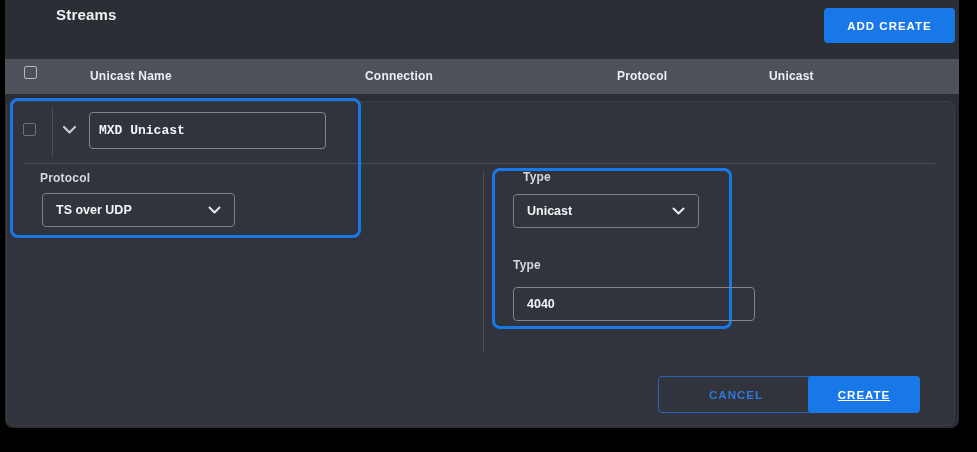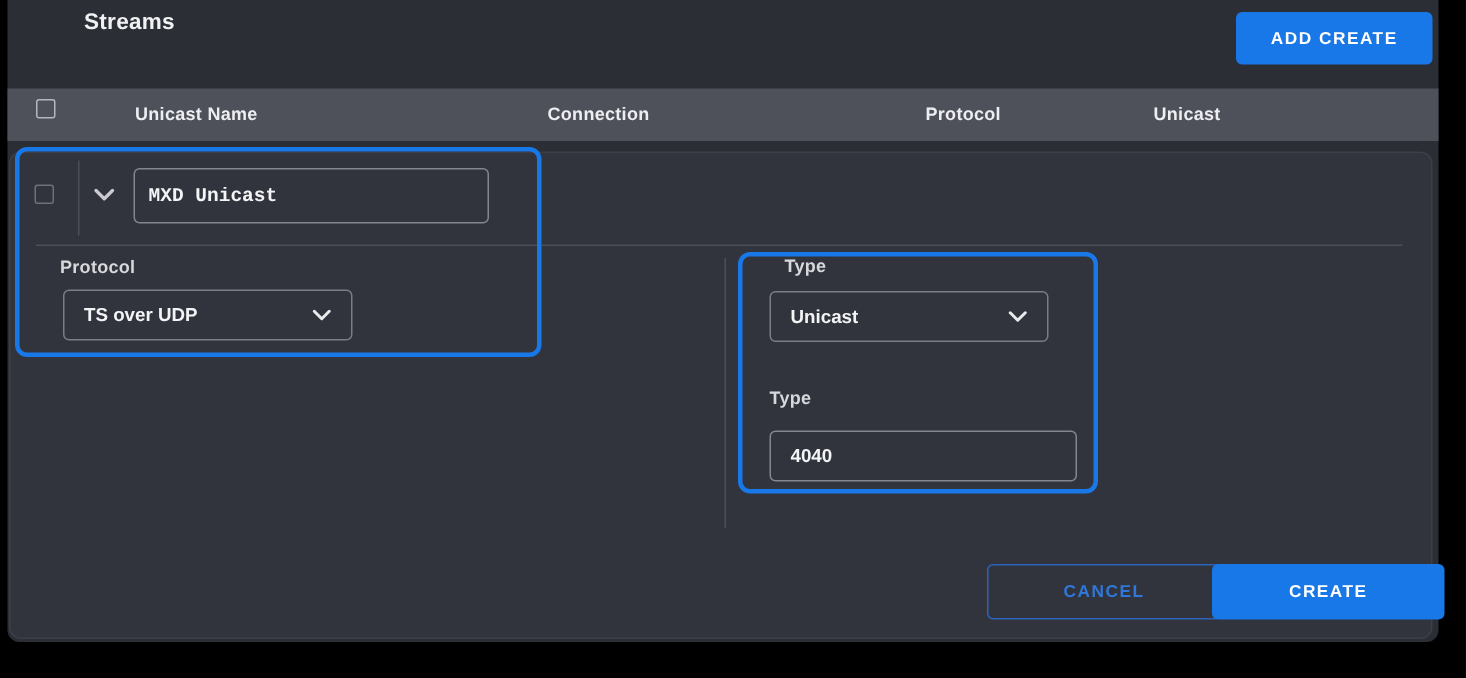--- a/index.html
+++ b/index.html
@@ -19,21 +19,21 @@
   .page-title{position:absolute;left:8px;top:6px;font-size:15px;font-weight:bold;
               color:#f0f1f3;letter-spacing:.2px;margin-left:48px;}
 
   .btn{position:absolute;border:none;border-radius:4px;font-family:inherit;
        font-size:11.5px;font-weight:bold;letter-spacing:1px;cursor:pointer;
        display:flex;align-items:center;justify-content:center;}
   .btn-solid{background:var(--accent);color:#fff;}
   .btn-add{left:824px;top:8px;width:131px;height:35px;}
   .btn-cancel{left:658px;top:376px;width:156px;height:37px;background:transparent;
               border:1.5px solid #2a63b8;color:#2f78da;}
-  .btn-create{left:808px;top:376px;width:155px;height:37px;}
+  .btn-create{left:808px;top:376px;width:112px;height:37px;text-decoration:underline;}
 
   .table-header{position:absolute;left:5px;top:59px;width:954px;height:35px;
                 background:var(--header-row-bg);}
   .col{position:absolute;top:0;height:35px;line-height:35px;font-size:12px;
        font-weight:bold;color:#eceef1;letter-spacing:.2px;}
   .col-name{left:85px;} .col-conn{left:360px;} .col-proto{left:612px;} .col-status{left:764px;}
 
   .checkbox{position:absolute;width:13px;height:13px;border-radius:2px;background:transparent;}
   .checkbox-hdr{left:19px;top:7px;border:1.5px solid #b5b7bc;}
   .checkbox-row{left:23px;top:123px;border:1.5px solid #6e707a;}
@@ -48,21 +48,21 @@
   .vsep-row{position:absolute;left:52px;top:107px;width:1px;height:50px;background:#4c4e57;}
   .hsep{position:absolute;left:24px;top:163px;width:911px;height:1px;background:#4c4e57;}
   .vsep-center{position:absolute;left:483px;top:172px;width:1px;height:180px;background:#4c4e57;}
 
   .expander{position:absolute;left:60px;top:123px;width:18px;height:14px;
             display:flex;align-items:center;justify-content:center;color:#c9cbd0;cursor:pointer;}
 
   .text-input{position:absolute;background:transparent;border:1px solid #84868f;border-radius:4px;
               color:#f3f4f6;font-family:inherit;font-weight:bold;outline:none;}
   .input-name{left:89px;top:112px;width:237px;height:37px;font-size:13px;padding:0 9px;font-family:Liberation Mono, monospace;}
-  .input-port{left:513px;top:287px;width:205px;height:34px;font-size:12.5px;padding:0 13px;}
+  .input-port{left:513px;top:287px;width:242px;height:34px;font-size:12.5px;padding:0 13px;}
 
   .field-label{position:absolute;font-size:12px;font-weight:bold;color:#d6d8db;letter-spacing:.2px;}
   .label-protocol{left:40px;top:171px;}
   .label-type{left:523px;top:170px;}
   .label-port{left:513px;top:258px;}
 
   .select{position:absolute;height:34px;border:1px solid #7b7d86;border-radius:4px;
           display:flex;align-items:center;color:#f3f4f6;font-size:12.5px;font-weight:bold;
           padding:0 13px;cursor:pointer;background:transparent;}
   .select-protocol{left:42px;top:193px;width:193px;}

